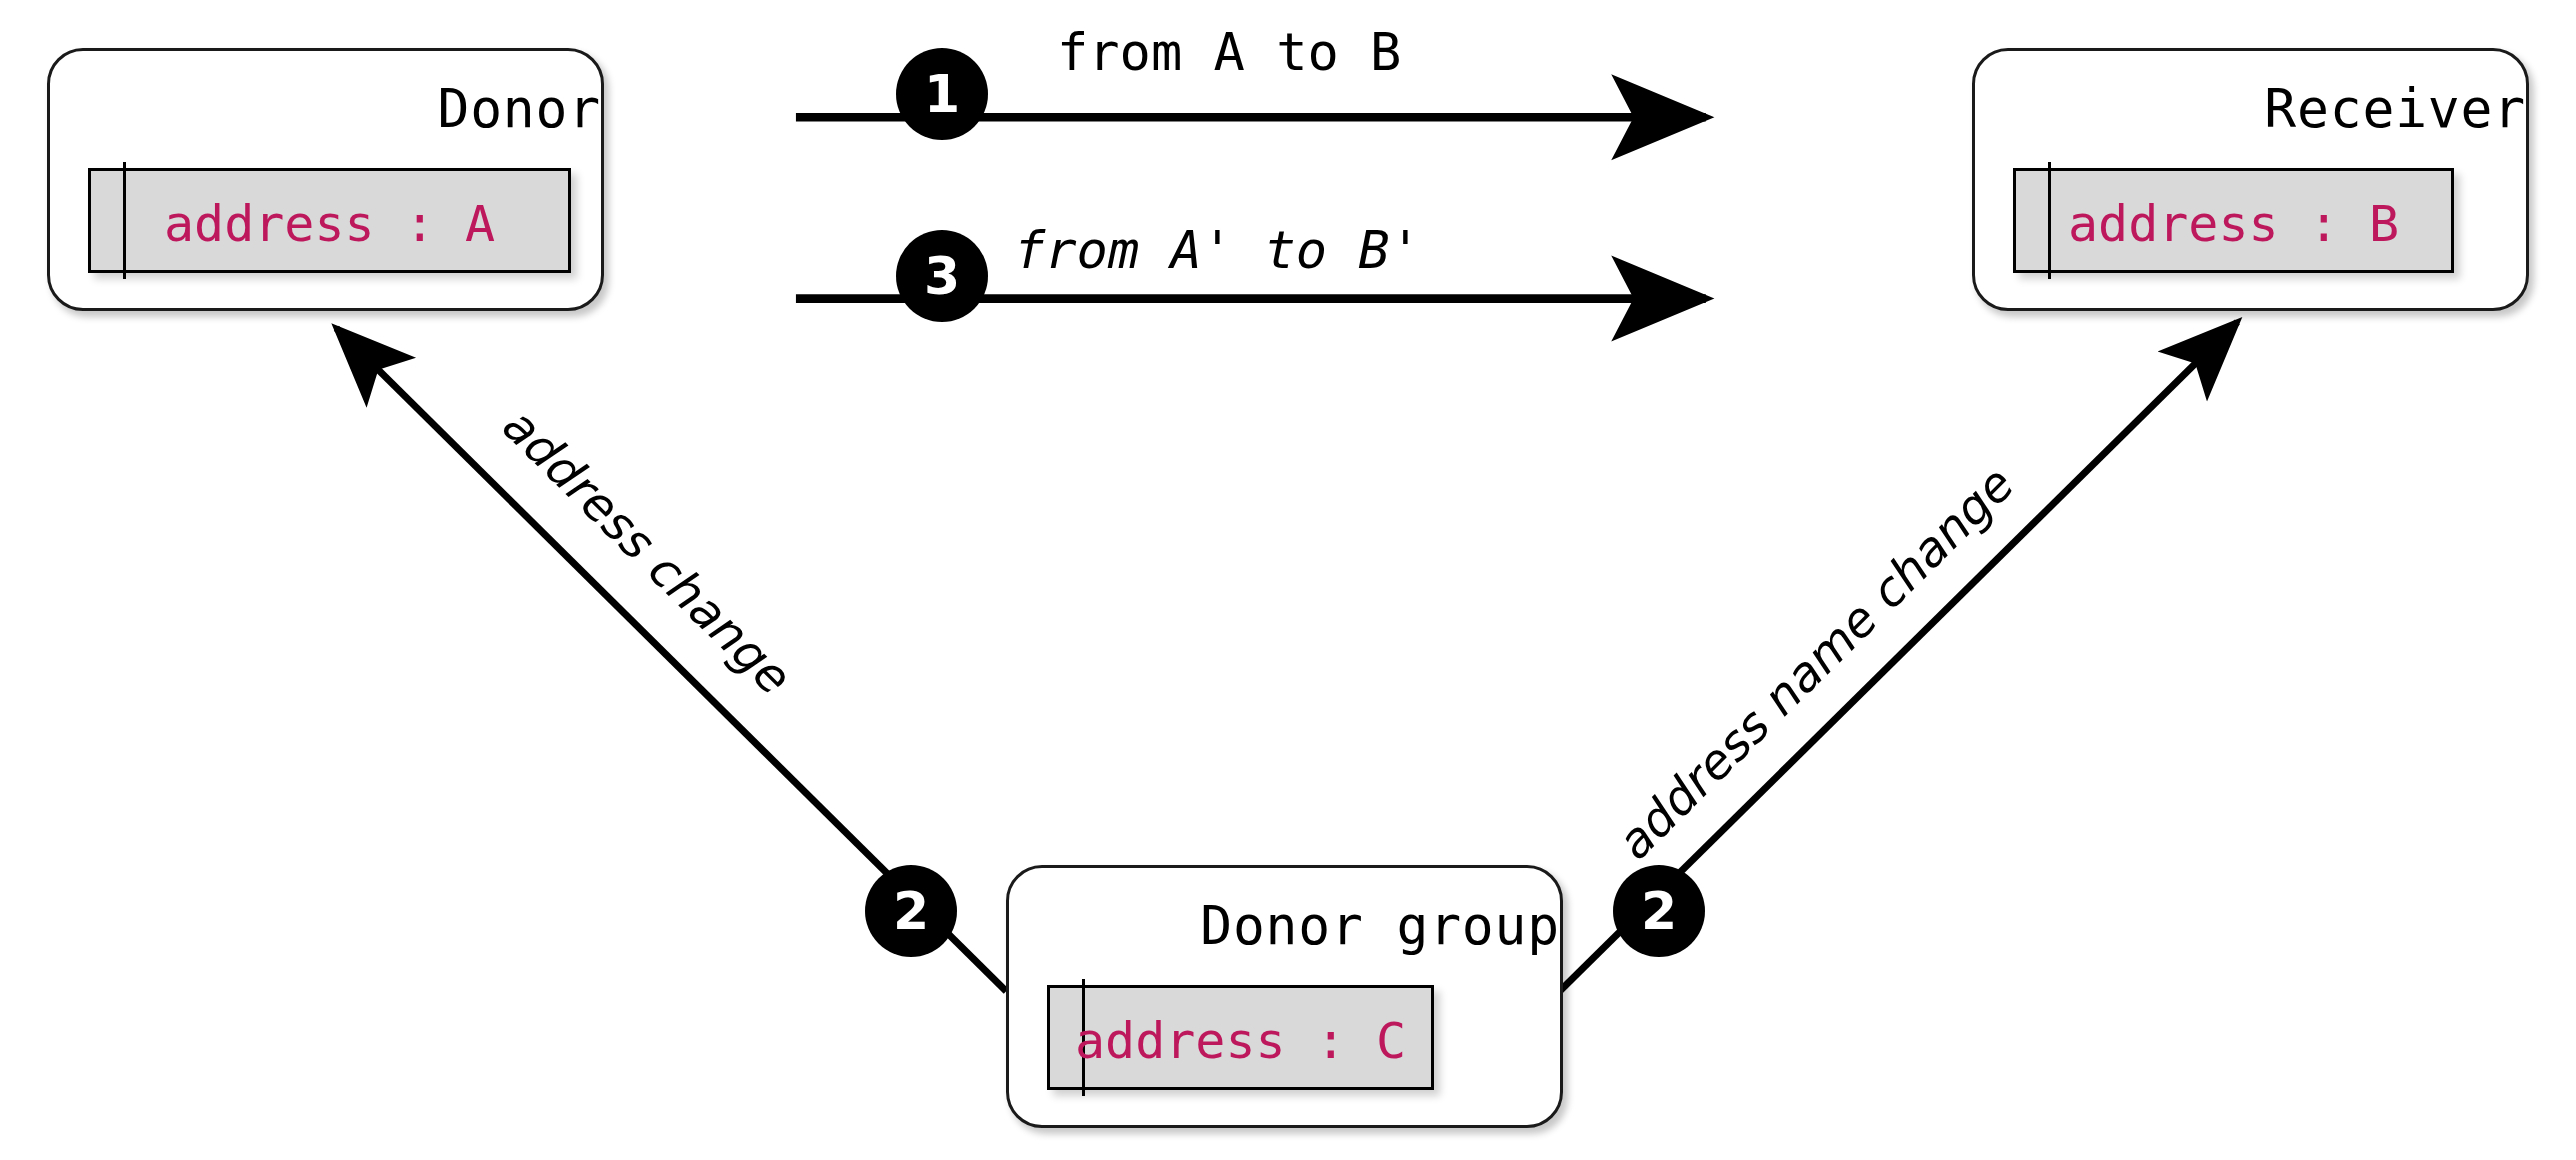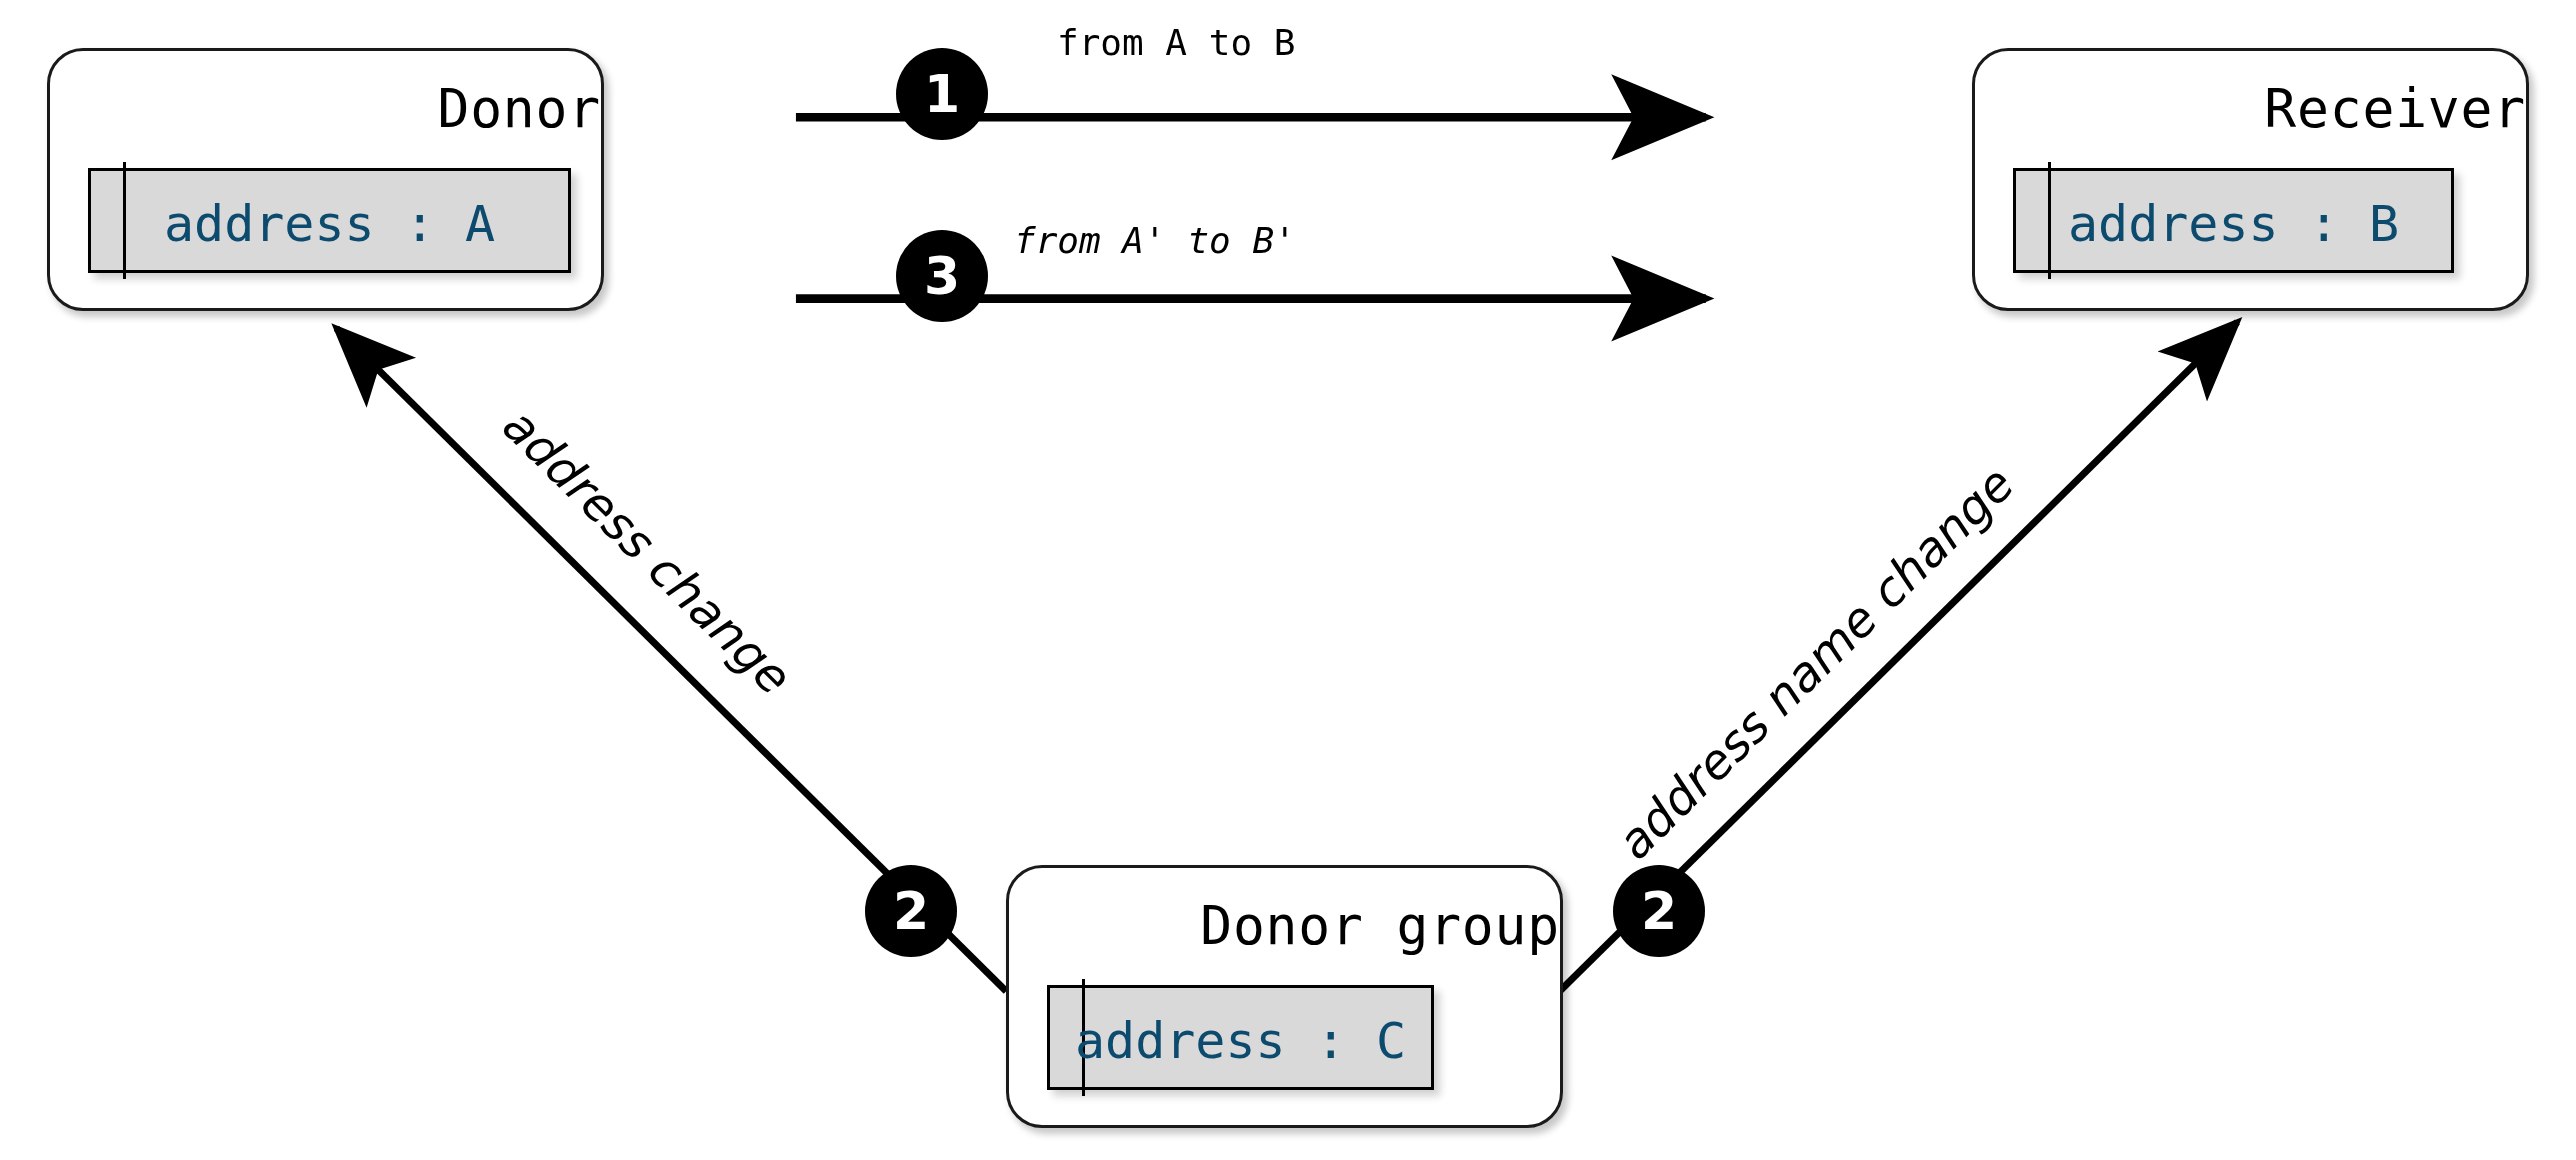--- a/index.html
+++ b/index.html
@@ -57,21 +57,21 @@
     width: 0;
     border-left: 3.9px solid #000000;
   }
   .field-text {
     position: absolute;
     left: 0;
     width: 100%;
     text-align: center;
     font-family: "DejaVu Sans Mono", monospace;
     font-size: 50px;
-    color: #0c4a6e;
+    color: #be185d;
     white-space: pre;
   }
 
   
   #wires {
     position: absolute;
     left: 0; top: 0;
     width: 2576px;
     height: 1160px;
     pointer-events: none;
@@ -88,21 +88,21 @@
     display: flex;
     align-items: center;
     justify-content: center;
     line-height: 1;
   }
 
   
   .flow-label {
     position: absolute;
     font-family: "DejaVu Sans Mono", monospace;
-    font-size: 36px;
+    font-size: 52px;
     color: #000000;
     white-space: pre;
   }
 
   
   .diag-label {
     position: absolute;
     font-family: "DejaVu Sans", sans-serif;
     font-style: italic;
     font-size: 48px;

